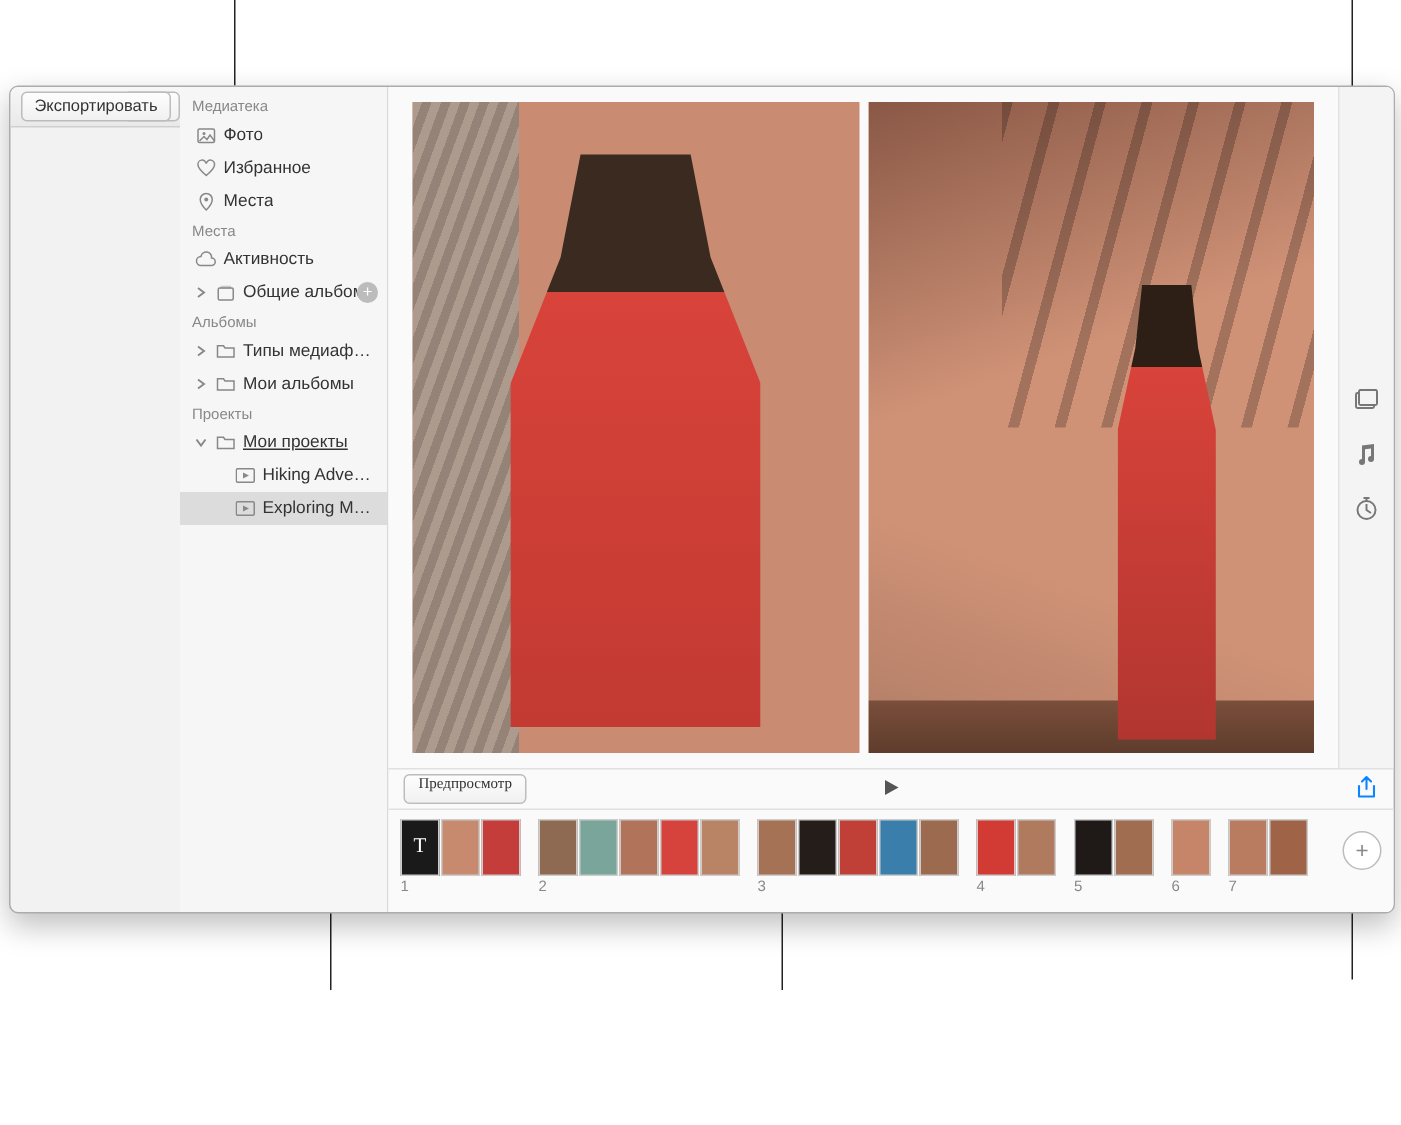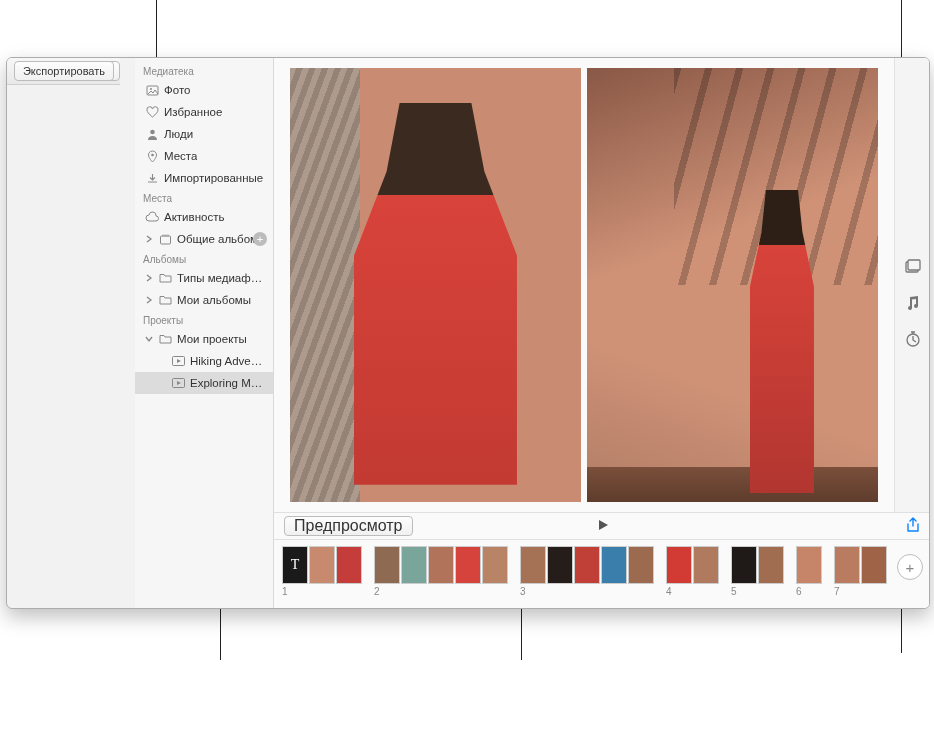--- a/index.html
+++ b/index.html
@@ -83,21 +83,20 @@
     flex:1;
     display:flex;
     min-height:0;
   }
   .sidebar {
     width:138px;
     background:#f6f6f6;
     border-right:1px solid #d9d9d9;
     overflow-y:auto;
     padding-top:4px;
-    margin-left:15px;
   }
   .section-header {
     font-size:10px;
     color:#888;
     padding:4px 8px 2px 8px;
   }
   .side-row {
     display:flex;
     align-items:center;
     gap:5px;
@@ -199,23 +198,24 @@
     padding:0 10px;
     gap:10px;
     position:relative;
   }
   .preview-btn {
     height:18px;
     padding:0 9px;
     border:1px solid #bcbcbc;
     border-radius:4px;
     background:linear-gradient(#fdfdfd,#f0f0f0);
-    font-size:16px;
+    font-size:10px;
     display:flex; align-items:flex-start;
     color:#333;
+    font-family:Liberation Serif, serif;
   }
   .play-btn {
     position:absolute;
     left:50%; transform:translateX(-50%);
     color:#555;
   }
   .share-btn {
     position:absolute;
     right:10px;
     color:#0a84ff;
@@ -362,42 +362,25 @@
         <span class="icon-slot">
             <svg width="13" height="13" viewBox="0 0 13 13">
               <path d="M6.5 11 C3 8 1 6 1 4 A2.5 2.5 0 0 1 6.5 3 A2.5 2.5 0 0 1 12 4 C12 6 10 8 6.5 11 Z" fill="none" stroke="#888" stroke-width="1"></path>
             </svg>
           </span>
         <span class="ellipsis">Избранное</span>
       </div>
       <div class="side-row">
         <span class="icon-slot">
             <svg width="13" height="13" viewBox="0 0 13 13">
-              <circle cx="6.5" cy="4" r="2.3" fill="#888"></circle>
-              <path d="M2 12 C2 9 4 8 6.5 8 C9 8 11 9 11 12 Z" fill="#888"></path>
-            </svg>
-          </span>
-        <span class="ellipsis">Люди</span>
-      </div>
-      <div class="side-row">
-        <span class="icon-slot">
-            <svg width="13" height="13" viewBox="0 0 13 13">
               <path d="M6.5 1 C9 1 10.5 3 10.5 5 C10.5 8 6.5 12 6.5 12 C6.5 12 2.5 8 2.5 5 C2.5 3 4 1 6.5 1 Z" fill="none" stroke="#888" stroke-width="1"></path>
               <circle cx="6.5" cy="5" r="1.3" fill="#888"></circle>
             </svg>
           </span>
         <span class="ellipsis">Места</span>
-      </div>
-      <div class="side-row">
-        <span class="icon-slot">
-            <svg width="13" height="13" viewBox="0 0 13 13">
-              <path d="M2 10 H11 M6.5 2 V8 M4 5.5 L6.5 8 L9 5.5" fill="none" stroke="#888" stroke-width="1.1"></path>
-            </svg>
-          </span>
-        <span class="ellipsis">Импортированные</span>
       </div>
 
       <div class="section-header">Места</div>
       <div class="side-row">
         <span class="icon-slot">
             <svg width="14" height="13" viewBox="0 0 14 13">
               <path d="M4 10 A3 3 0 0 1 4 4 A3.5 3.5 0 0 1 11 5 A2.5 2.5 0 0 1 11 10 Z" fill="none" stroke="#888" stroke-width="1"></path>
             </svg>
           </span>
         <span class="ellipsis">Активность</span>
@@ -434,21 +417,21 @@
           </svg>
         <span class="icon-slot">
             <svg width="13" height="13" viewBox="0 0 13 13">
               <path d="M1 4 L1 10 L12 10 L12 4 L6 4 L5 2.5 L1 2.5 Z" fill="none" stroke="#888" stroke-width="1"></path>
             </svg>
           </span>
         <span class="ellipsis">Мои альбомы</span>
       </div>
 
       <div class="section-header">Проекты</div>
-      <div class="side-row indent1" style="padding-left:10px;">
+      <div class="side-row indent1" style="padding-left:10px;text-decoration:underline;">
         <svg class="chev" viewBox="0 0 8 8">
             <path d="M1 2 L4 6 L7 2" fill="none" stroke="#888" stroke-width="1.3"></path>
           </svg>
         <span class="icon-slot">
             <svg width="13" height="13" viewBox="0 0 13 13">
               <path d="M1 4 L1 10 L12 10 L12 4 L6 4 L5 2.5 L1 2.5 Z" fill="none" stroke="#888" stroke-width="1"></path>
             </svg>
           </span>
         <span class="ellipsis">Мои проекты</span>
       </div>

